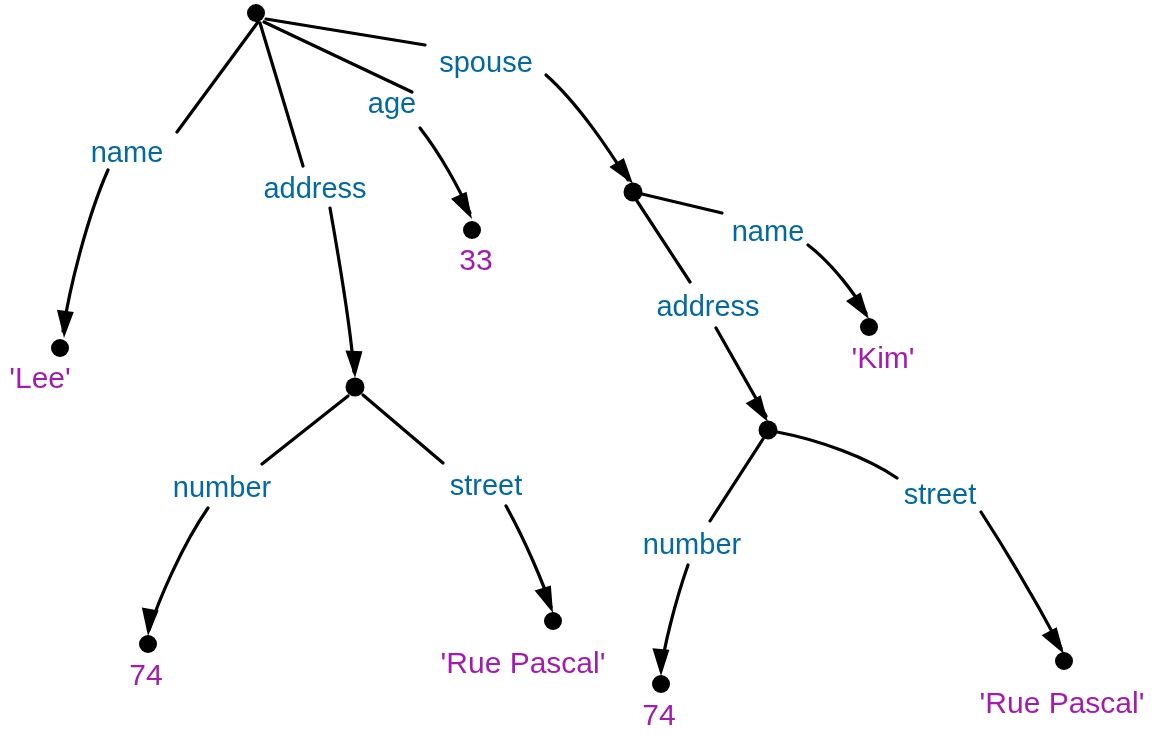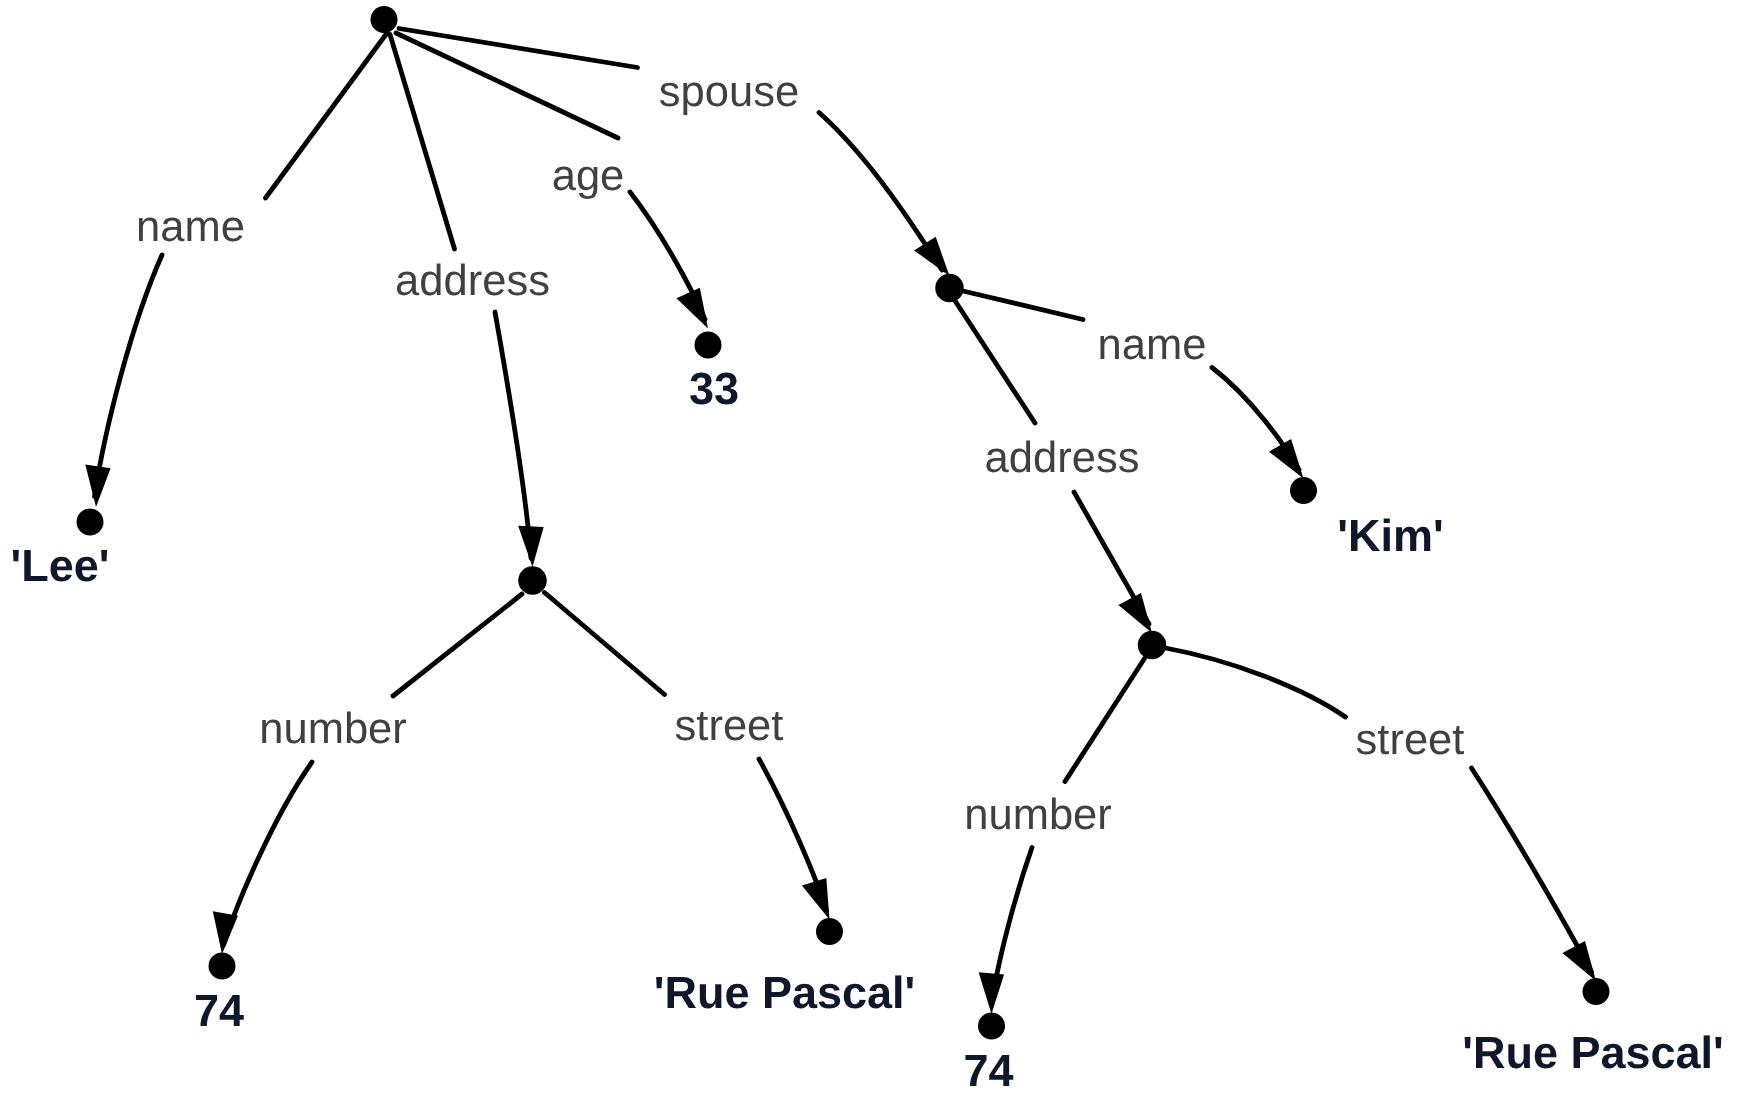--- a/index.html
+++ b/index.html
@@ -34,36 +34,35 @@
     stroke: none;
   }
   .node-dot {
     position: absolute;
     background: #000000;
     border-radius: 50%;
     transform: translate(-50%, -50%);
   }
   .edge-label {
     position: absolute;
-    color: #404040;
+    color: #0369a1;
     font-size: 29px;
     line-height: 1;
     white-space: nowrap;
     transform: translate(-50%, -50%);
     font-family: "Liberation Sans", sans-serif;
   }
   .node-label {
     position: absolute;
-    color: #0f172a;
+    color: #a21caf;
     font-size: 30px;
     line-height: 1;
     white-space: nowrap;
     transform: translate(-50%, 0);
     font-family: "Liberation Sans", sans-serif;
-    font-weight: bold;
   }
 </style>
 </head>
 <body>
 
 <div id="canvas">
 
   <svg id="edges" viewBox="0 0 1170 745">
       <g>
         <path class="edge-path" d="M 258 22 L 177 132 M 108 170 C 88 215, 70 285, 63 331"></path>
@@ -103,37 +102,37 @@
       </g>
       <g>
         <path class="edge-path" d="M 777 432 C 820 440, 868 458, 897 478 M 981 512 C 1012 560, 1046 620, 1061 648"></path>
         <path class="arrow-head" d="M 1064 654 L 1041.6118442833326 635.3246021834539 L 1056.6661007415773 627.3201120379543 Z"></path>
       </g>
     </svg>
 
   <div id="node-layer">
       <div class="edge-label" style="left: 127px; top: 152px;">name</div>
       <div class="edge-label" style="left: 315px; top: 188px;">address</div>
-      <div class="edge-label" style="left: 392px; top: 118px;">age</div>
+      <div class="edge-label" style="left: 392px; top: 103px;">age</div>
       <div class="edge-label" style="left: 486px; top: 62px;">spouse</div>
       <div class="edge-label" style="left: 222px; top: 487px;">number</div>
       <div class="edge-label" style="left: 486px; top: 485px;">street</div>
       <div class="edge-label" style="left: 768px; top: 231px;">name</div>
       <div class="edge-label" style="left: 708px; top: 306px;">address</div>
       <div class="edge-label" style="left: 692px; top: 544px;">number</div>
       <div class="edge-label" style="left: 940px; top: 494px;">street</div>
       <div class="node-dot" style="left: 256px; top: 13px; width: 18px; height: 18px;"></div>
       <div class="node-dot" style="left: 60px; top: 348px; width: 18px; height: 18px;"></div>
       <div class="node-label" style="left: 40px; top: 363px;">'Lee'</div>
       <div class="node-dot" style="left: 355px; top: 387px; width: 19px; height: 19px;"></div>
       <div class="node-dot" style="left: 472px; top: 230px; width: 18px; height: 18px;"></div>
       <div class="node-label" style="left: 476px; top: 245px;">33</div>
       <div class="node-dot" style="left: 633px; top: 192px; width: 19px; height: 19px;"></div>
       <div class="node-dot" style="left: 869px; top: 327px; width: 18px; height: 18px;"></div>
-      <div class="node-label" style="left: 883px; top: 343px; margin-left: 44px;">'Kim'</div>
+      <div class="node-label" style="left: 883px; top: 343px;">'Kim'</div>
       <div class="node-dot" style="left: 768px; top: 430px; width: 19px; height: 19px;"></div>
       <div class="node-dot" style="left: 148px; top: 644px; width: 18px; height: 18px;"></div>
       <div class="node-label" style="left: 146px; top: 660px;">74</div>
       <div class="node-dot" style="left: 553px; top: 621px; width: 18px; height: 18px;"></div>
       <div class="node-label" style="left: 523px; top: 648px;">'Rue Pascal'</div>
       <div class="node-dot" style="left: 661px; top: 684px; width: 18px; height: 18px;"></div>
       <div class="node-label" style="left: 659px; top: 700px;">74</div>
       <div class="node-dot" style="left: 1064px; top: 661px; width: 18px; height: 18px;"></div>
       <div class="node-label" style="left: 1062px; top: 688px;">'Rue Pascal'</div>
     </div>

